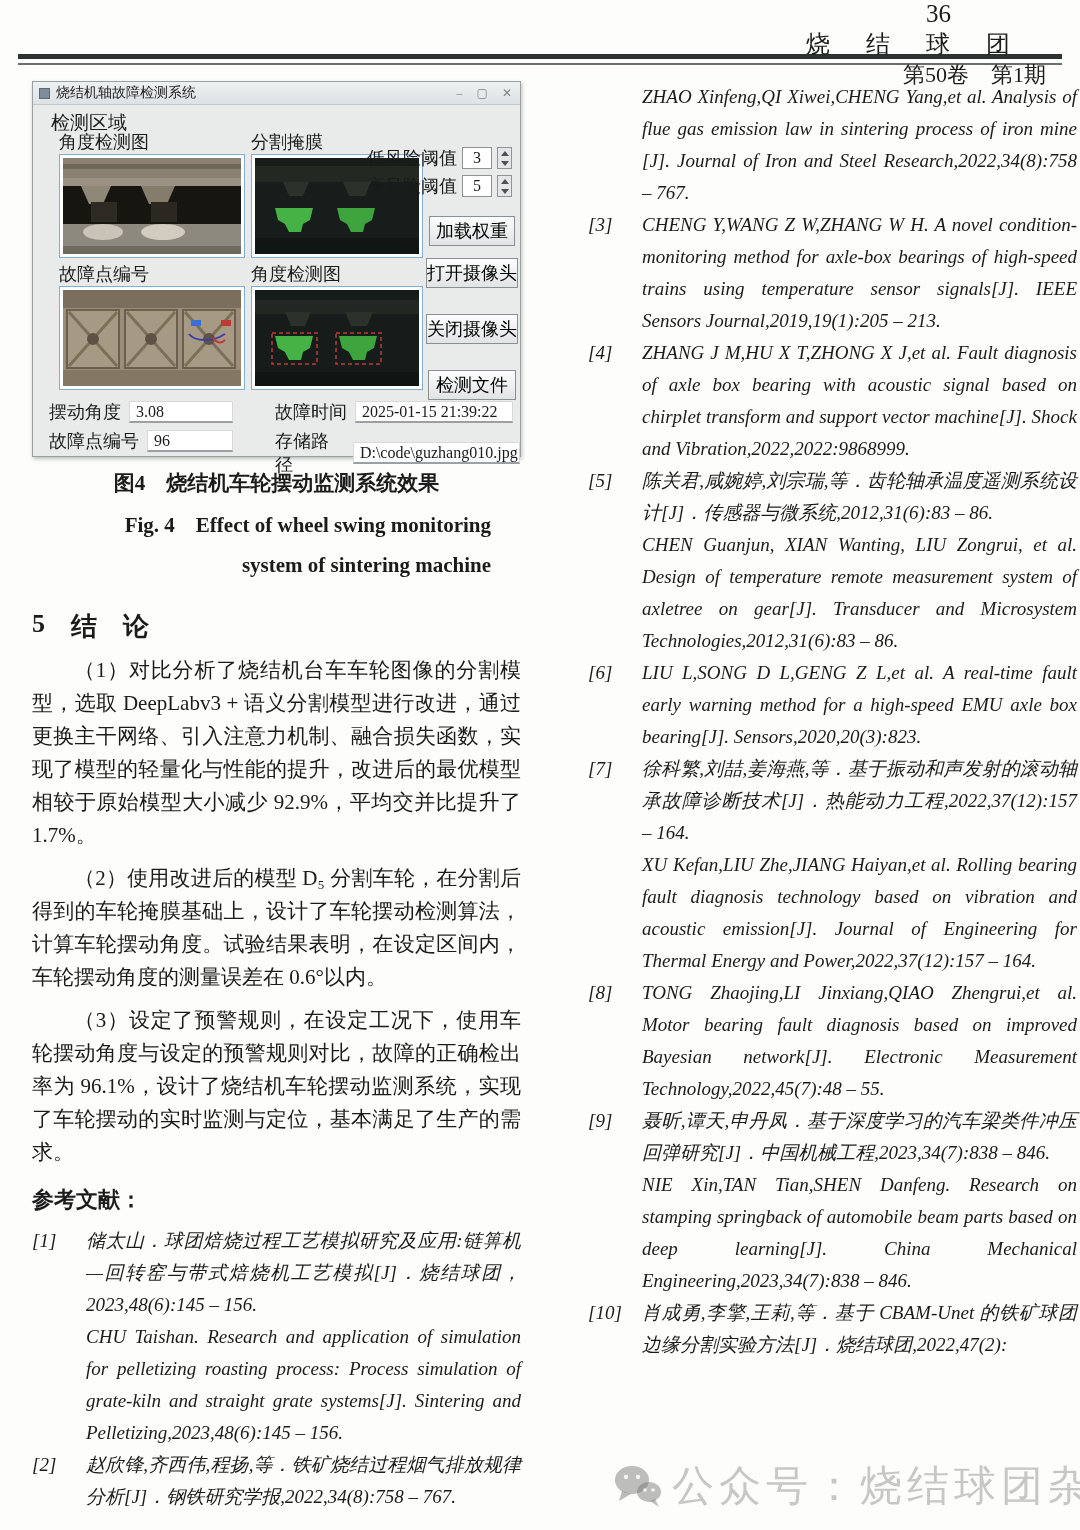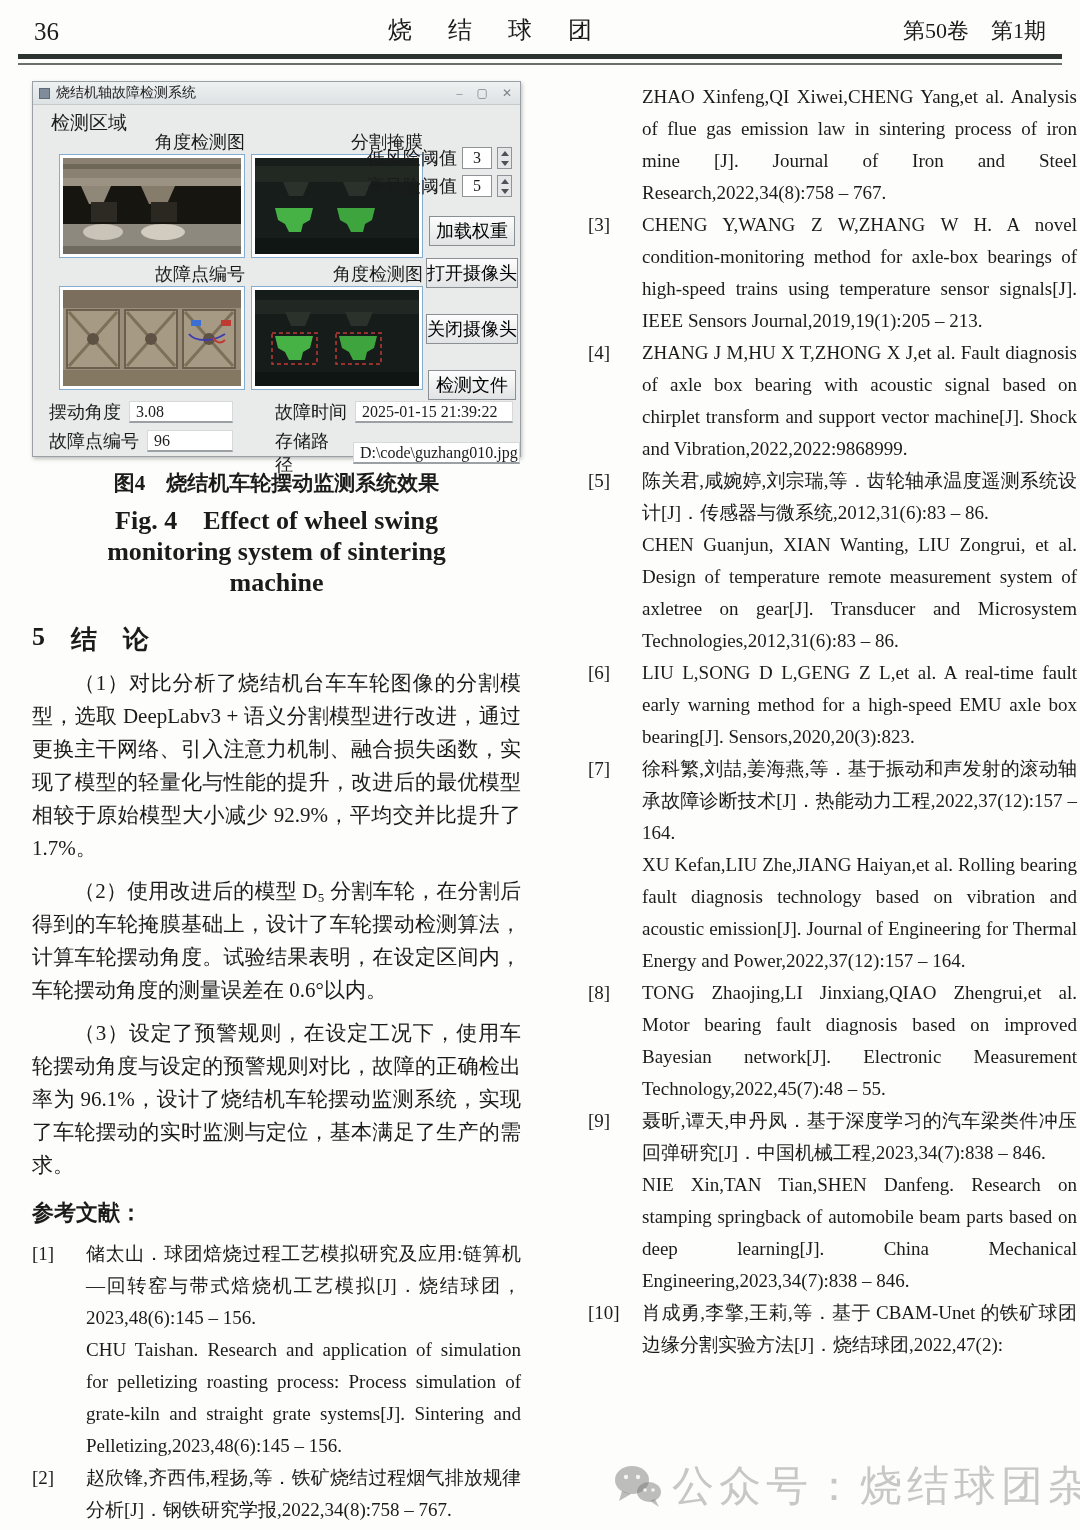--- a/index.html
+++ b/index.html
@@ -1,42 +1,42 @@
 <!DOCTYPE html>
 <html><head>
 <meta charset="utf-8">
 <style>
   * { margin:0; padding:0; box-sizing:border-box; }
   html,body { background:#ffffff; }
   body { font-family:"Liberation Serif","DejaVu Serif",serif; color:#1b1b1b; }
   .page { position:relative; width:1080px; height:1530px; background:#fdfdfc; overflow:hidden; }
 
   
-  .hdr { display:flex; align-items:flex-end; padding:16px 34px 6px 34px; height:52px; }
+  .hdr { display:flex; align-items:flex-end; padding:0 34px 6px 34px; height:52px;flex-direction:column; }
   .hdr-page { font-size:25px; width:120px; }
   .hdr-journal { flex:1; text-align:center; font-size:24px; letter-spacing:36px; text-indent:36px; }
   .hdr-issue { width:220px; text-align:right; font-size:22px; white-space:nowrap; }
   .rule-thick { height:5px; background:#2d3330; margin:2px 18px 0 18px; }
   .rule-thin  { height:2px; background:#6a6f6c; margin:4px 18px 0 18px; }
 
   
   .cols { display:flex; gap:67px; padding:16px 26px 0 32px; }
   .col { width:489px; flex:none; }
 
   
   .app-window { position:relative; width:489px; height:376px; background:#e9ebea;
                 border:1px solid #9aa0a6; box-shadow:1px 2px 4px rgba(0,0,0,.25); }
   .titlebar { display:flex; align-items:center; height:23px; padding:0 8px 0 6px; gap:6px;
               background:linear-gradient(#eef1f2,#dde2e4); border-bottom:1px solid #c3c8ca; }
   .app-icon { width:11px; height:11px; background:#7f8c99; border:1px solid #5d6a76; flex:none; }
   .win-title { flex:1; font-size:14px; color:#222; white-space:nowrap; overflow:hidden; }
   .win-ctrls { display:flex; gap:14px; color:#7c8287; font-size:12px; }
   .win-ctrls span { cursor:default; }
   .group-label { position:absolute; top:28px; left:18px; font-size:19px; }
-  .plabel { position:absolute; font-size:18px; text-align:right; }
+  .plabel { position:absolute; font-size:18px; text-align:left; }
   .panel { position:absolute; background:#fff; border:1px solid #84add0; padding:3px; }
   .panel svg { display:block; width:100%; height:100%; }
   .spin { position:absolute; display:flex; align-items:center; gap:5px; font-size:18px; }
   .spin-box { width:30px; height:22px; background:#fff; border:1px solid #8f9396;
               text-align:center; font-size:16px; line-height:20px; }
   .spin-arrows { width:15px; height:22px; border:1px solid #8f9396; background:#e4e6e7;
                  display:flex; flex-direction:column; }
   .spin-arrows i { flex:1; display:flex; align-items:center; justify-content:center; }
   .tri-up { width:0; height:0; border-left:4px solid transparent; border-right:4px solid transparent; border-bottom:5px solid #4c5257; }
   .tri-dn { width:0; height:0; border-left:4px solid transparent; border-right:4px solid transparent; border-top:5px solid #4c5257; }
@@ -44,29 +44,29 @@
              border:1px solid #898f93; border-radius:0; font-size:18px;
              display:flex; align-items:center; justify-content:center;
              font-family:"Liberation Serif","DejaVu Serif",serif; cursor:pointer; }
   .field { position:absolute; display:flex; align-items:center; gap:8px; font-size:18px; }
   .field-box { background:#fff; border:1px solid #d6d8d9; border-bottom:2px solid #9aa0a3;
                padding:0 6px; font-size:16px; height:22px; line-height:20px; white-space:nowrap; }
 
   
   .caption { margin-top:12px; text-align:center; font-weight:bold; }
   .cap-zh { font-size:21px; margin-bottom:8px; }
-  .cap-en { font-size:26px; line-height:31px; padding:0 30px; }
+  .cap-en { font-size:21px; line-height:40px; padding:0 30px;text-align:right; }
 
   
   .sec-head { display:flex; gap:26px; margin-top:24px; font-size:26px; font-weight:bold; }
   .body-par { margin-top:10px; font-size:21px; line-height:33px; text-align:justify; text-indent:2em; }
 
   
   .ref-head { margin-top:16px; font-size:22px; font-weight:bold; }
-  .refs { margin-top:10px; }
+  .refs { margin-top:10px;font-style:italic; }
   .ref { display:flex; font-size:19px; line-height:32px; }
   .ref-num { width:54px; flex:none; }
   .ref-body { flex:1; }
   .ref-body p { text-align:justify; margin:0; }
   .col-right .refs { margin-top:0; }
 
   
   .watermark { position:absolute; left:612px; top:1458px; display:flex; align-items:center;
                gap:8px; pointer-events:none; }
   .wm-text { font-size:42px; letter-spacing:5px; color:rgba(125,125,125,.42); white-space:nowrap; }

